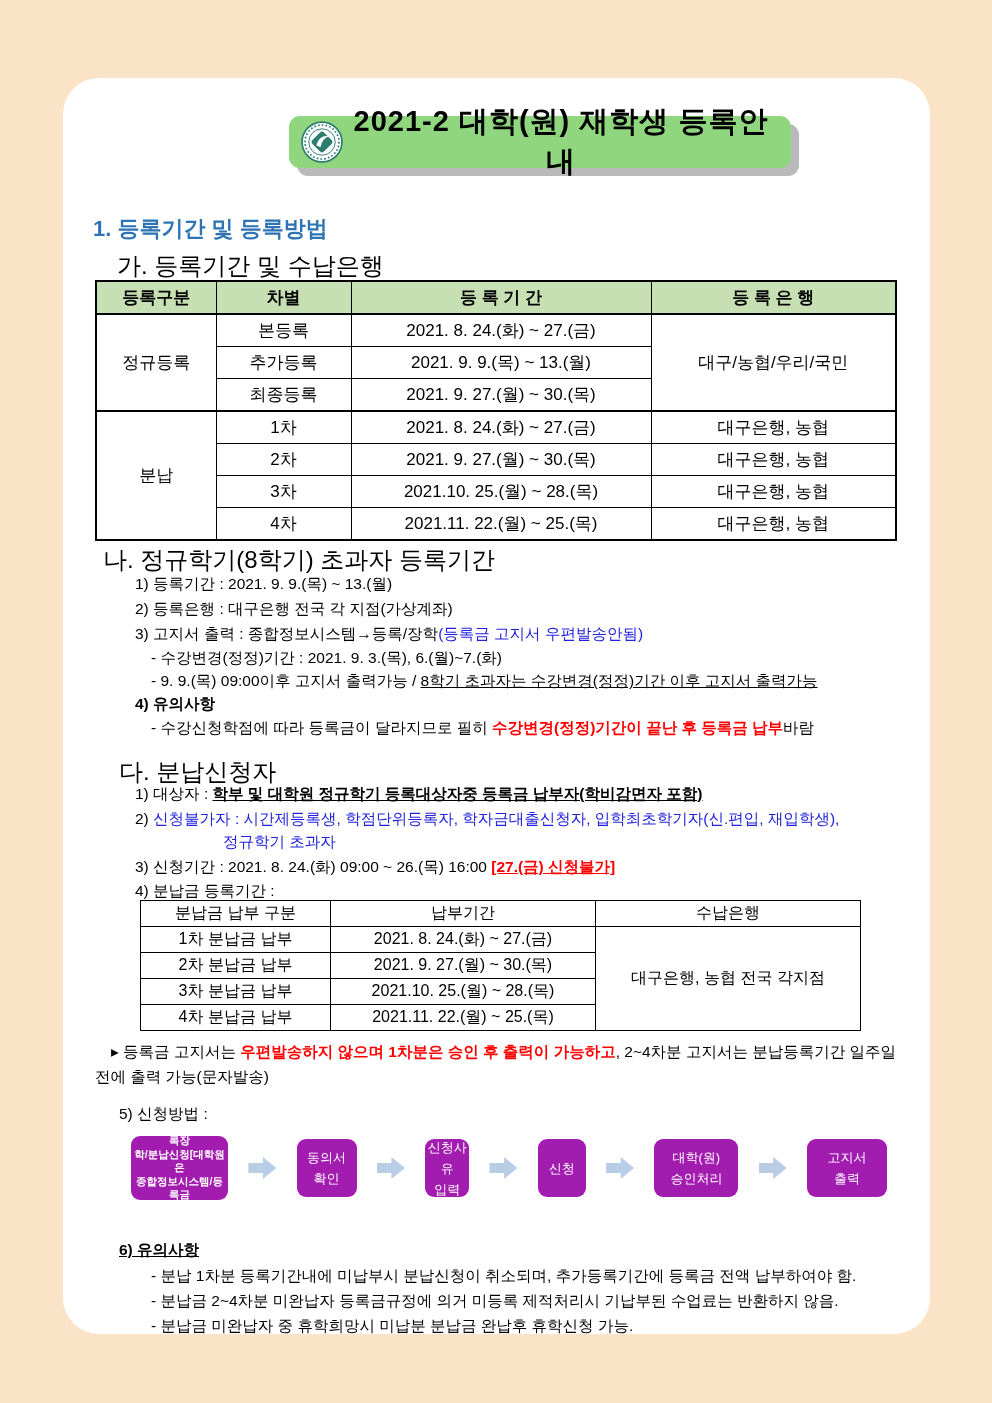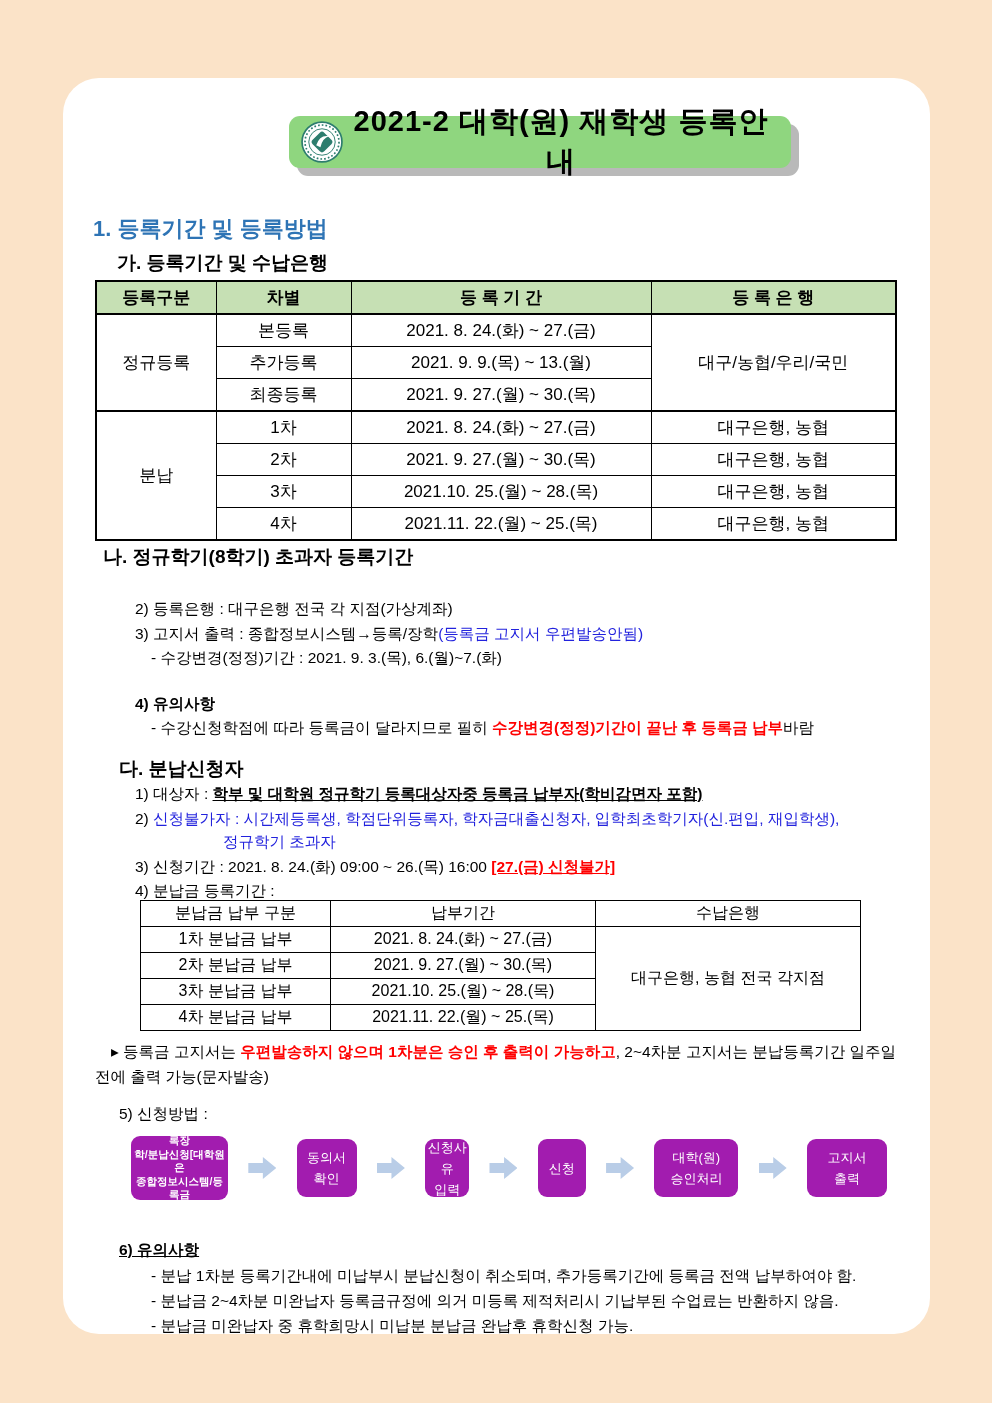--- a/index.html
+++ b/index.html
@@ -30,21 +30,21 @@
   }
   .banner-logo { width:42px; height:42px; flex:0 0 auto; }
   .banner-title {
     flex:1; text-align:center;
     font-size:29px; font-weight:bold; letter-spacing:1px;
     color:#000;
   }
 
   
   .h-blue { font-size:22px; font-weight:bold; color:#2e74b5; white-space:nowrap;text-align:right; }
-  .h-black { font-size:19px; font-weight:bold; color:#000; white-space:nowrap; }
+  .h-black { font-size:24px; font-weight:normal; color:#000; white-space:nowrap; }
 
   
   .line { font-size:15.5px; line-height:24px; white-space:nowrap; }
   .b { font-weight:bold; }
   .u { text-decoration:underline; }
   .red { color:#ff0000; }
   .blue { color:#2222dd; }
 
   
   table.t1 {
@@ -151,23 +151,25 @@
     </tr>
     <tr>
       <td>4차</td>
       <td>2021.11. 22.(월) ~ 25.(목)</td>
       <td>대구은행, 농협</td>
     </tr>
   </tbody>
     </table>
 
   <div class="abs h-black" style="left:40px; top:466px;">나. 정규학기(8학기) 초과자 등록기간</div>
+  <div class="abs line" style="left:72px; top:494px;">1) 등록기간 : 2021. 9. 9.(목) ~ 13.(월)</div>
   <div class="abs line" style="left:72px; top:519px;">2) 등록은행 : 대구은행 전국 각 지점(가상계좌)</div>
   <div class="abs line" style="left:72px; top:544px;"><span>3) 고지서 출력 : 종합정보시스템→등록/장학</span><span class="blue">(등록금 고지서 우편발송안됨)</span></div>
   <div class="abs line" style="left:88px; top:568px;">- 수강변경(정정)기간 : 2021. 9. 3.(목), 6.(월)~7.(화)</div>
+  <div class="abs line" style="left:88px; top:591px;"><span>- 9. 9.(목) 09:00이후 고지서 출력가능 / </span><span class="u">8학기 초과자는 수강변경(정정)기간 이후 고지서 출력가능</span></div>
   <div class="abs line b" style="left:72px; top:614px;">4) 유의사항</div>
   <div class="abs line" style="left:88px; top:638px;"><span>- 수강신청학점에 따라 등록금이 달라지므로 필히 </span><span class="red b">수강변경(정정)기간이 끝난 후 등록금 납부</span><span>바람</span></div>
 
   <div class="abs h-black" style="left:56px; top:678px;">다. 분납신청자</div>
   <div class="abs line" style="left:72px; top:704px;"><span>1) 대상자 : </span><span class="b u">학부 및 대학원 정규학기 등록대상자중 등록금 납부자(학비감면자 포함)</span></div>
   <div class="abs line" style="left:72px; top:729px;"><span>2) </span><span class="blue">신청불가자 : 시간제등록생, 학점단위등록자, 학자금대출신청자, 입학최초학기자(신.편입, 재입학생),</span></div>
   <div class="abs line blue" style="left:160px; top:752px;">정규학기 초과자</div>
   <div class="abs line" style="left:72px; top:777px;"><span>3) 신청기간 : 2021. 8. 24.(화) 09:00 ~ 26.(목) 16:00 </span><span class="red b u">[27.(금) 신청불가]</span></div>
   <div class="abs line" style="left:72px; top:801px;">4) 분납금 등록기간 :</div>
 

